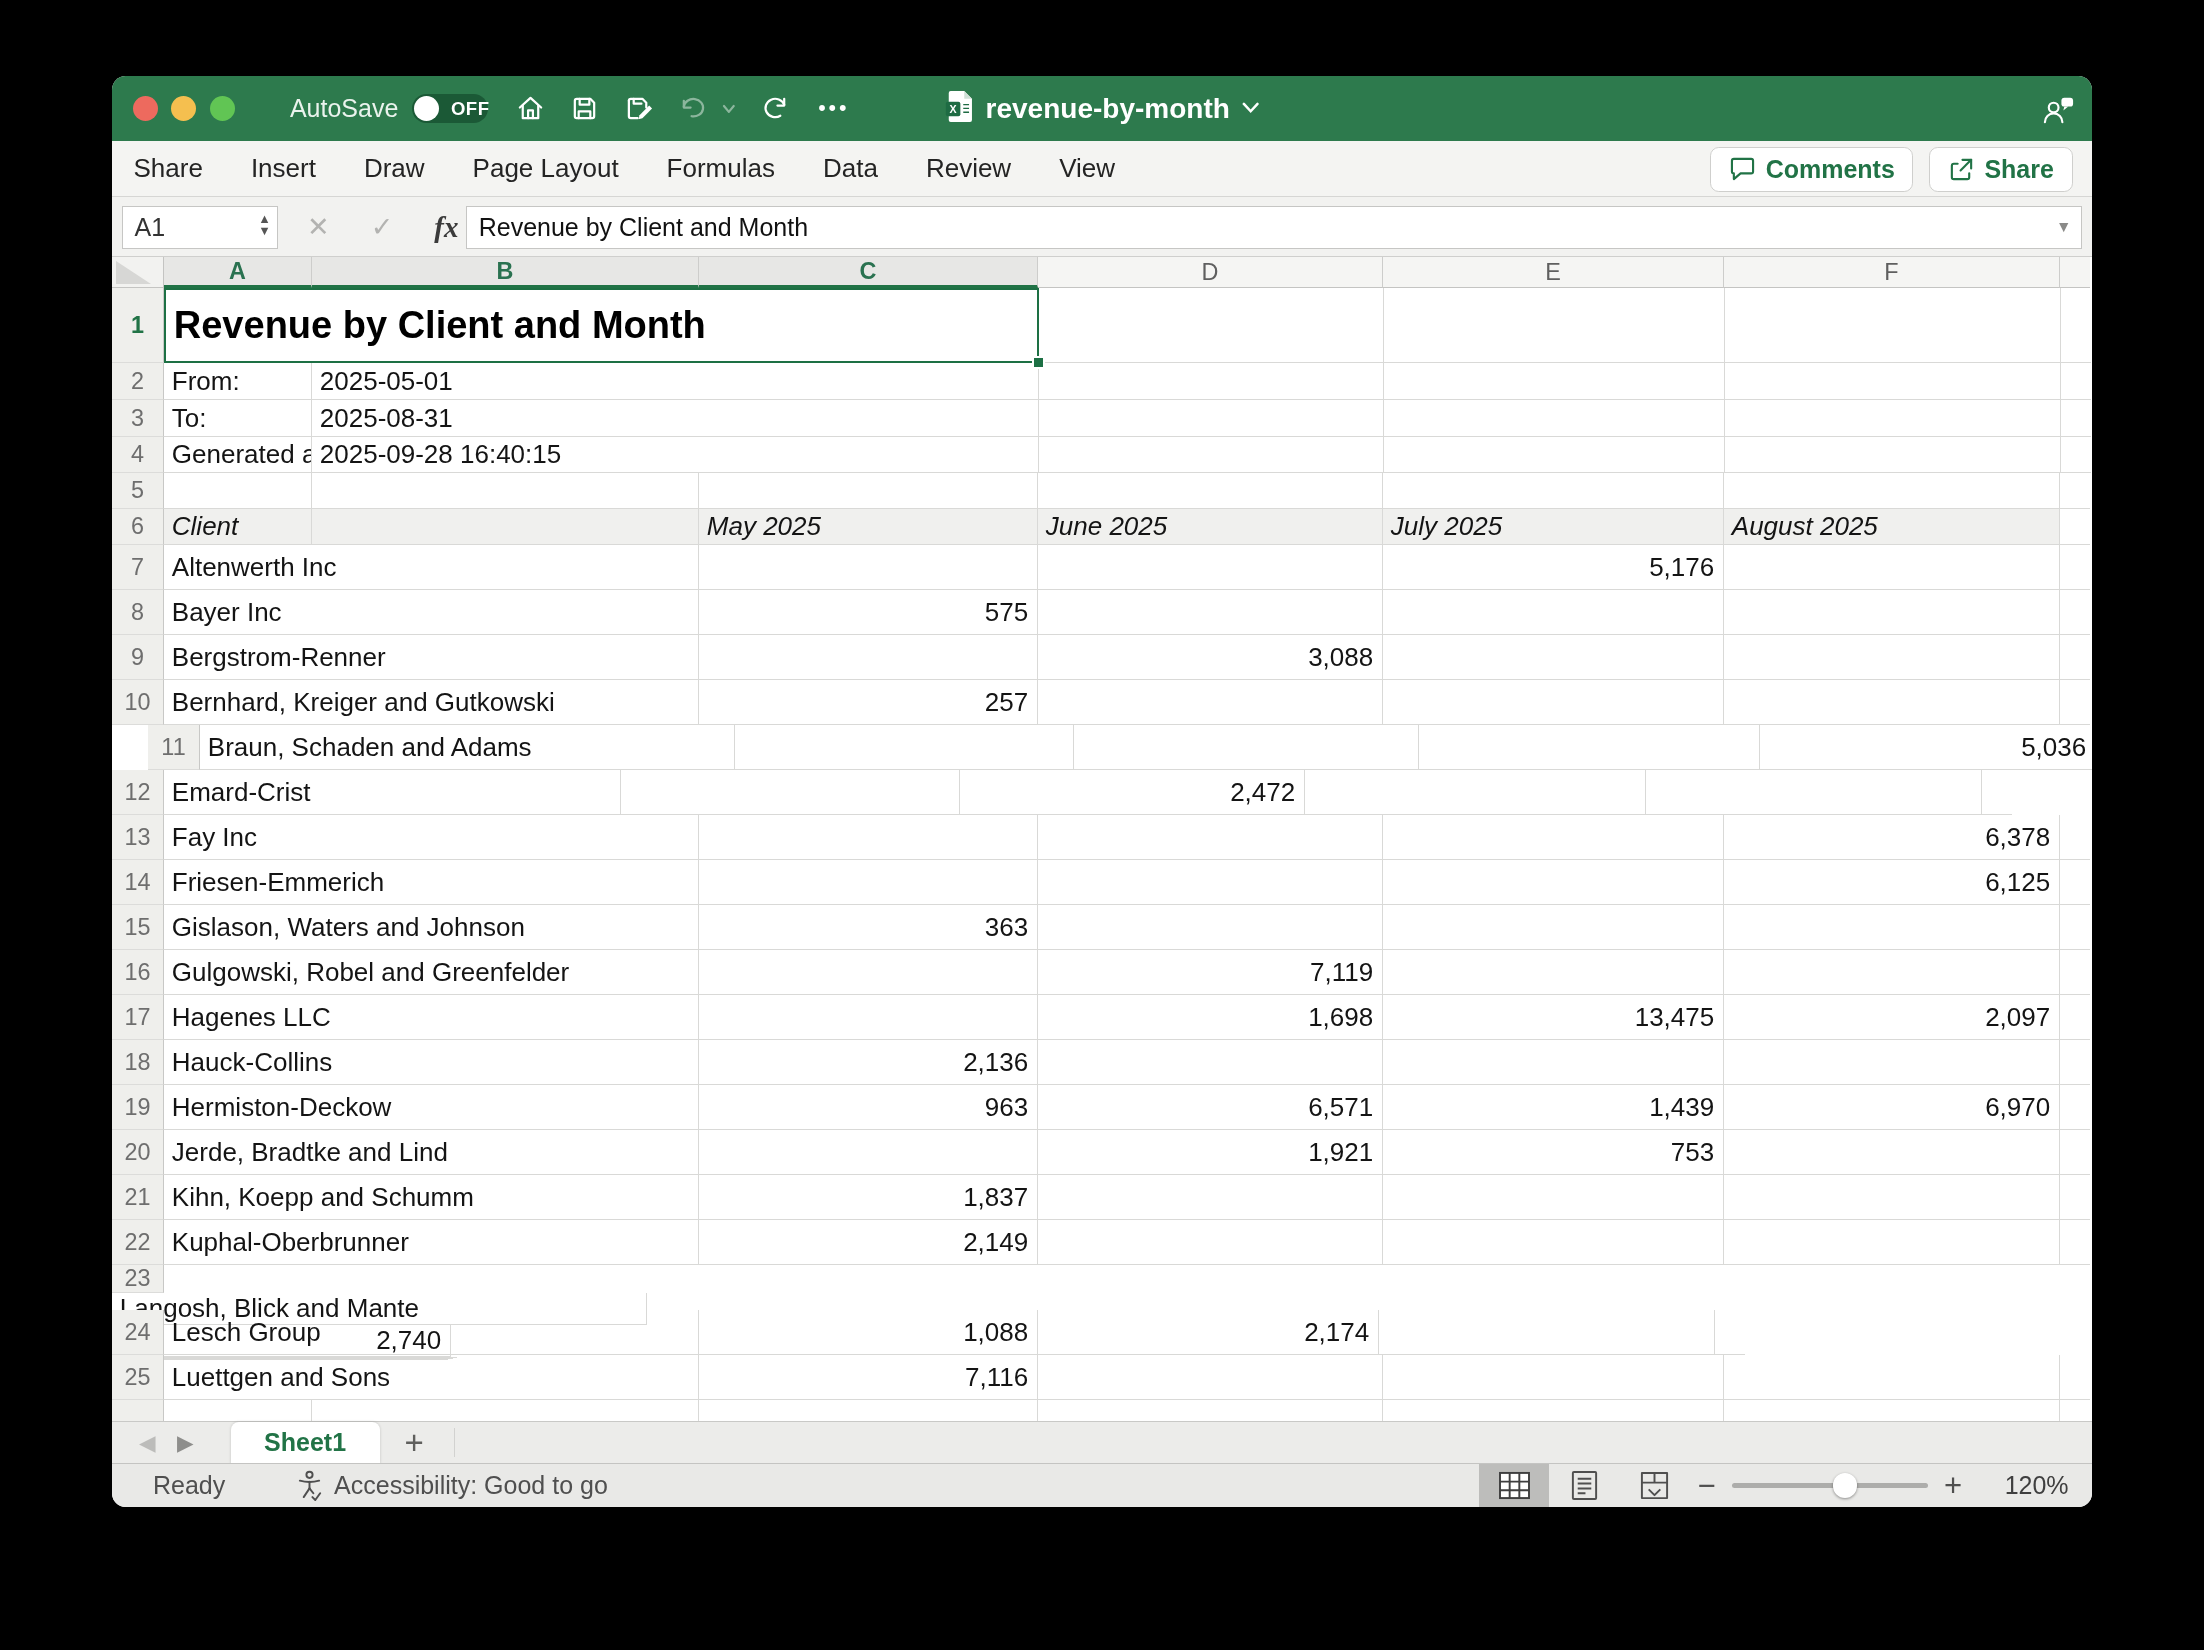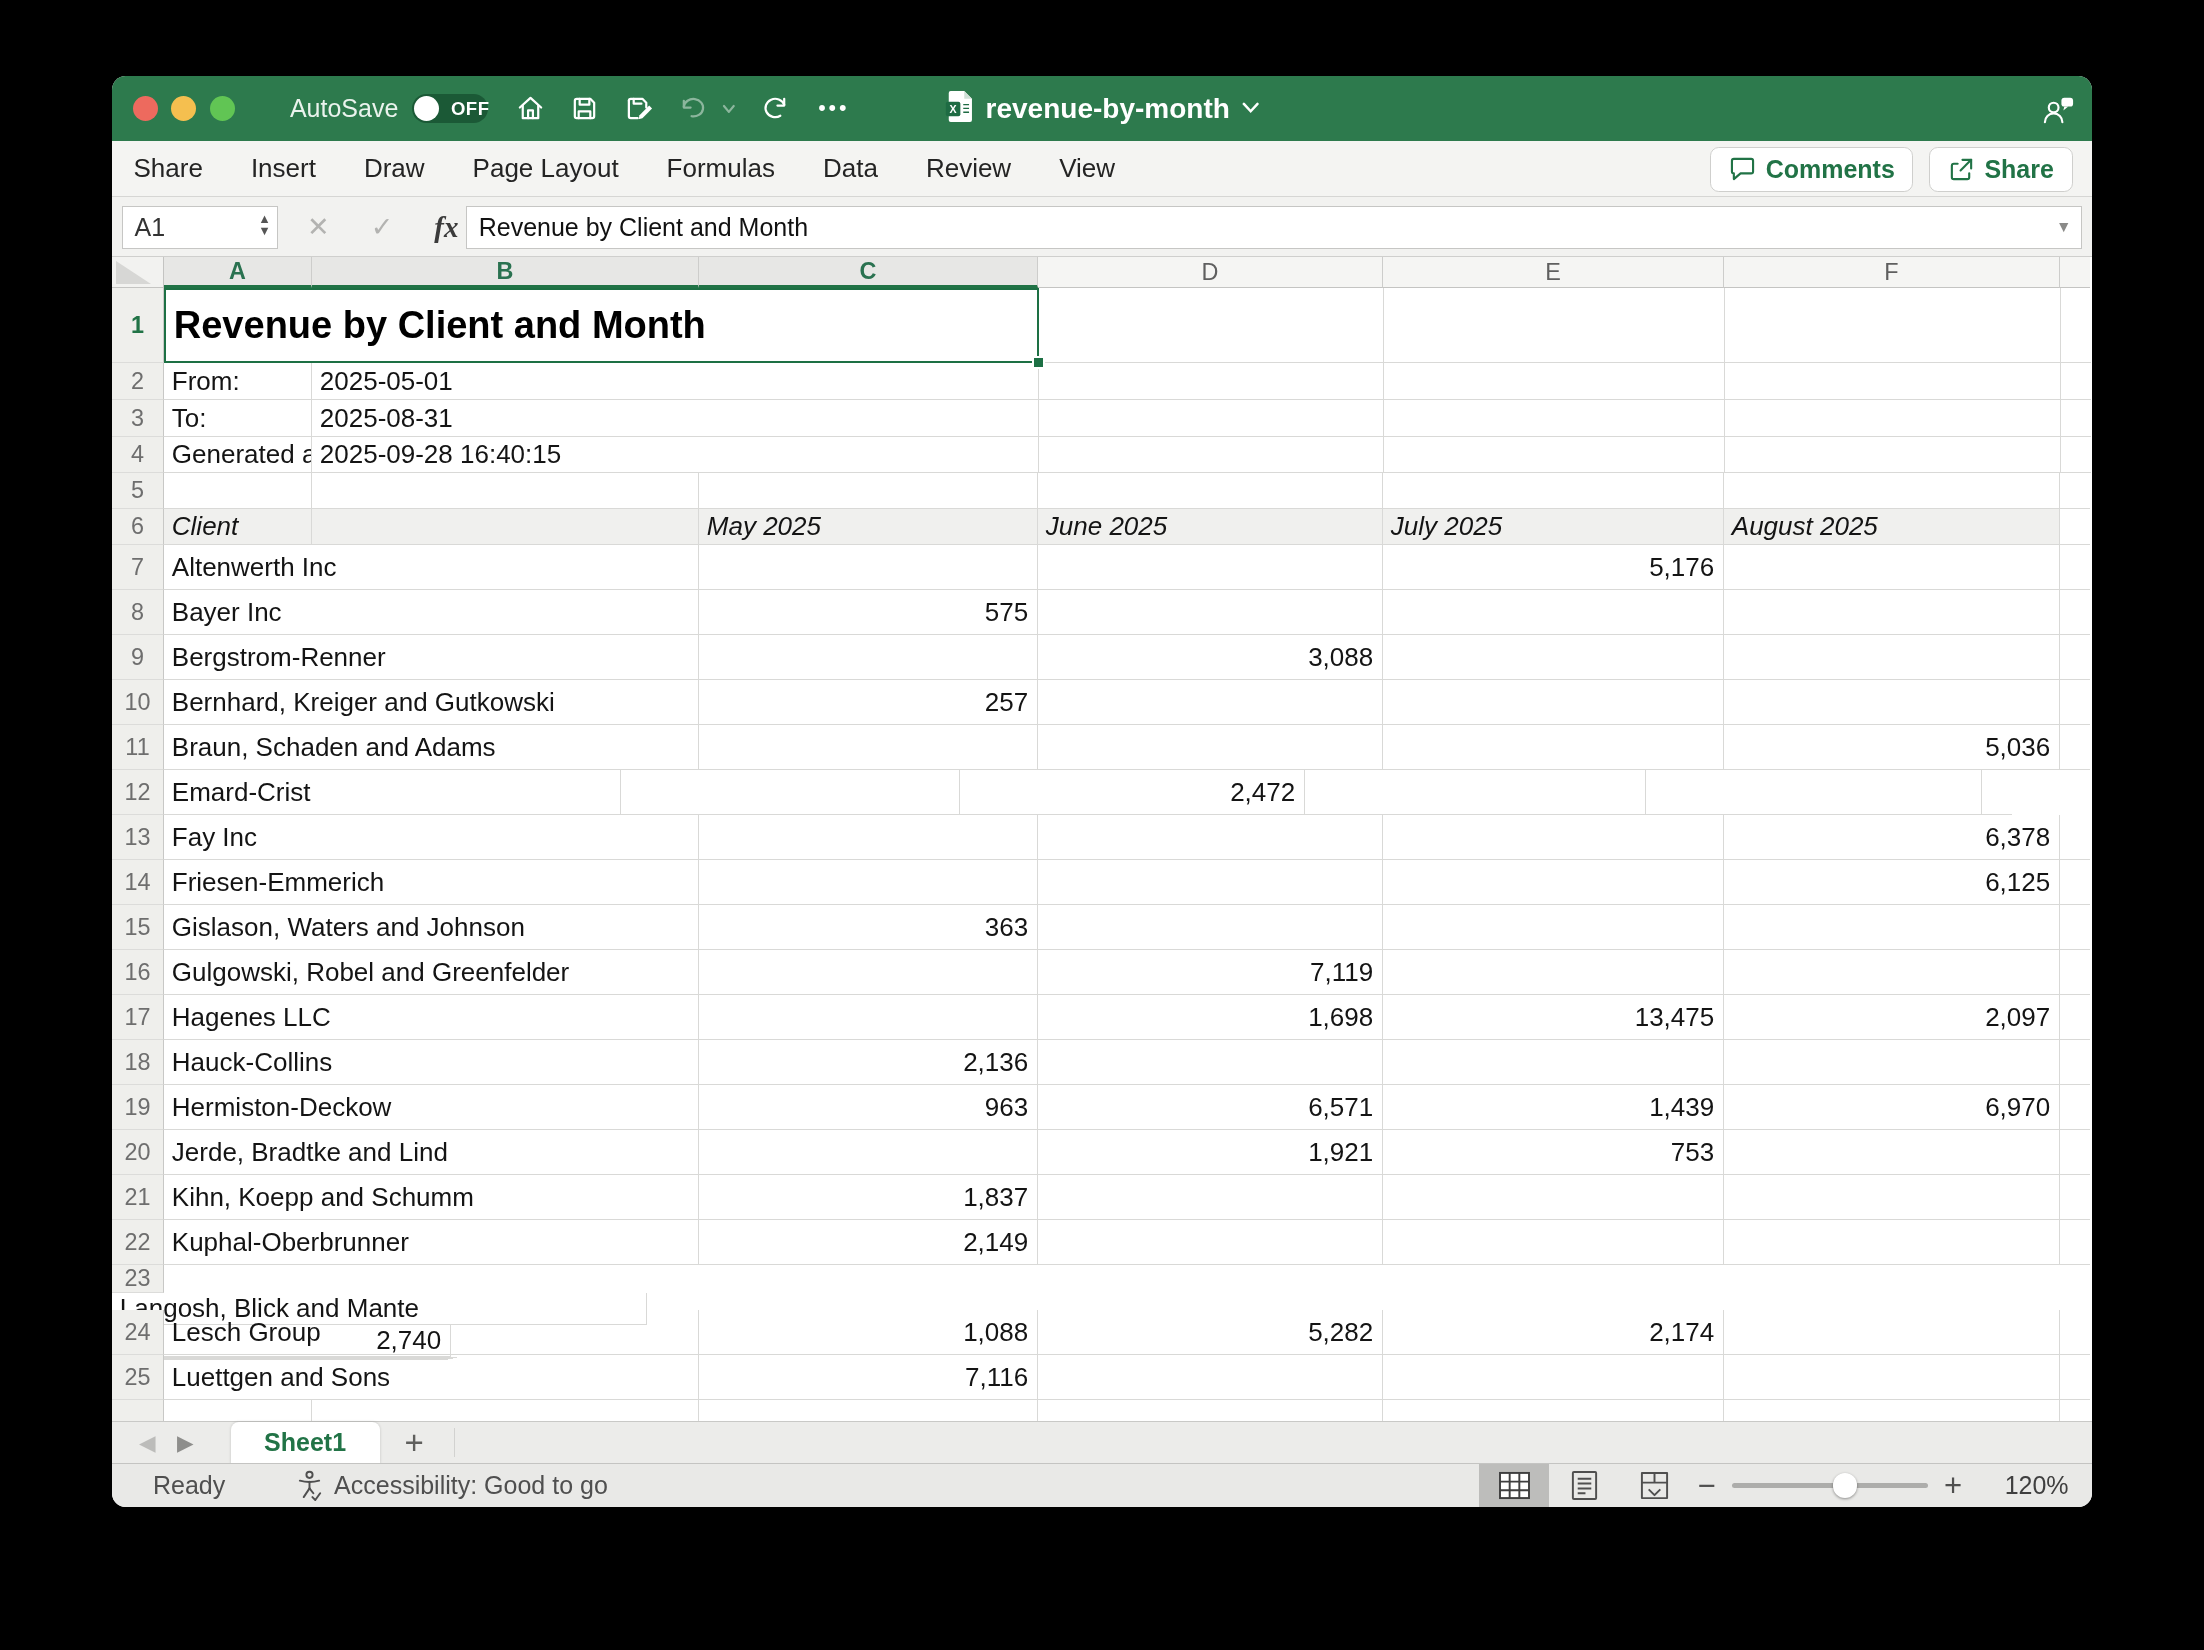--- a/index.html
+++ b/index.html
@@ -353,21 +353,21 @@
       </div>
       <div class="grow" style="height: 45px;">
         <div class="gutter" style="width: 52px; flex: 0 0 auto;">10</div>
         <div class="cell txt br bb" style="width: 535px; flex: 0 0 auto;">Bernhard, Kreiger and Gutkowski</div>
         <div class="cell num br bb" style="width: 339px; flex: 0 0 auto;">257</div>
         <div class="cell num br bb" style="width: 345px; flex: 0 0 auto;"></div>
         <div class="cell num br bb" style="width: 341px; flex: 0 0 auto;"></div>
         <div class="cell num br bb" style="width: 336px; flex: 0 0 auto;"></div>
         <div class="cell bb" style="width: 30px; flex: 0 0 auto;"></div>
       </div>
-      <div class="grow" style="height: 45px;">
+      <div class="grow" style="height: 45px; padding-left: 36px;">
         <div class="gutter" style="width: 52px; flex: 0 0 auto;">11</div>
         <div class="cell txt br bb" style="width: 535px; flex: 0 0 auto;">Braun, Schaden and Adams</div>
         <div class="cell num br bb" style="width: 339px; flex: 0 0 auto;"></div>
         <div class="cell num br bb" style="width: 345px; flex: 0 0 auto;"></div>
         <div class="cell num br bb" style="width: 341px; flex: 0 0 auto;"></div>
         <div class="cell num br bb" style="width: 336px; flex: 0 0 auto;">5,036</div>
         <div class="cell bb" style="width: 30px; flex: 0 0 auto;"></div>
       </div>
       <div class="grow" style="height: 45px;">
         <div class="gutter" style="width: 52px; flex: 0 0 auto;">12</div>
@@ -474,21 +474,20 @@
         <div class="cell num br bb" style="width: 339px; flex: 0 0 auto;">2,740</div>
         <div class="cell num br bb" style="width: 345px; flex: 0 0 auto;"></div>
         <div class="cell num br bb" style="width: 341px; flex: 0 0 auto;"></div>
         <div class="cell num br bb" style="width: 336px; flex: 0 0 auto;"></div>
         <div class="cell bb" style="width: 30px; flex: 0 0 auto;"></div>
       </div>
       <div class="grow" style="height: 45px;">
         <div class="gutter" style="width: 52px; flex: 0 0 auto;">24</div>
         <div class="cell txt br bb" style="width: 535px; flex: 0 0 auto;">Lesch Group</div>
         <div class="cell num br bb" style="width: 339px; flex: 0 0 auto;">1,088</div>
-        <div class="cell num br bb" style="width: 345px; flex: 0 0 auto;">5,282</div>
         <div class="cell num br bb" style="width: 341px; flex: 0 0 auto;">2,174</div>
         <div class="cell num br bb" style="width: 336px; flex: 0 0 auto;"></div>
         <div class="cell bb" style="width: 30px; flex: 0 0 auto;"></div>
       </div>
       <div class="grow" style="height: 45px;">
         <div class="gutter" style="width: 52px; flex: 0 0 auto;">25</div>
         <div class="cell txt br bb" style="width: 535px; flex: 0 0 auto;">Luettgen and Sons</div>
         <div class="cell num br bb" style="width: 339px; flex: 0 0 auto;">7,116</div>
         <div class="cell num br bb" style="width: 345px; flex: 0 0 auto;"></div>
         <div class="cell num br bb" style="width: 341px; flex: 0 0 auto;"></div>

